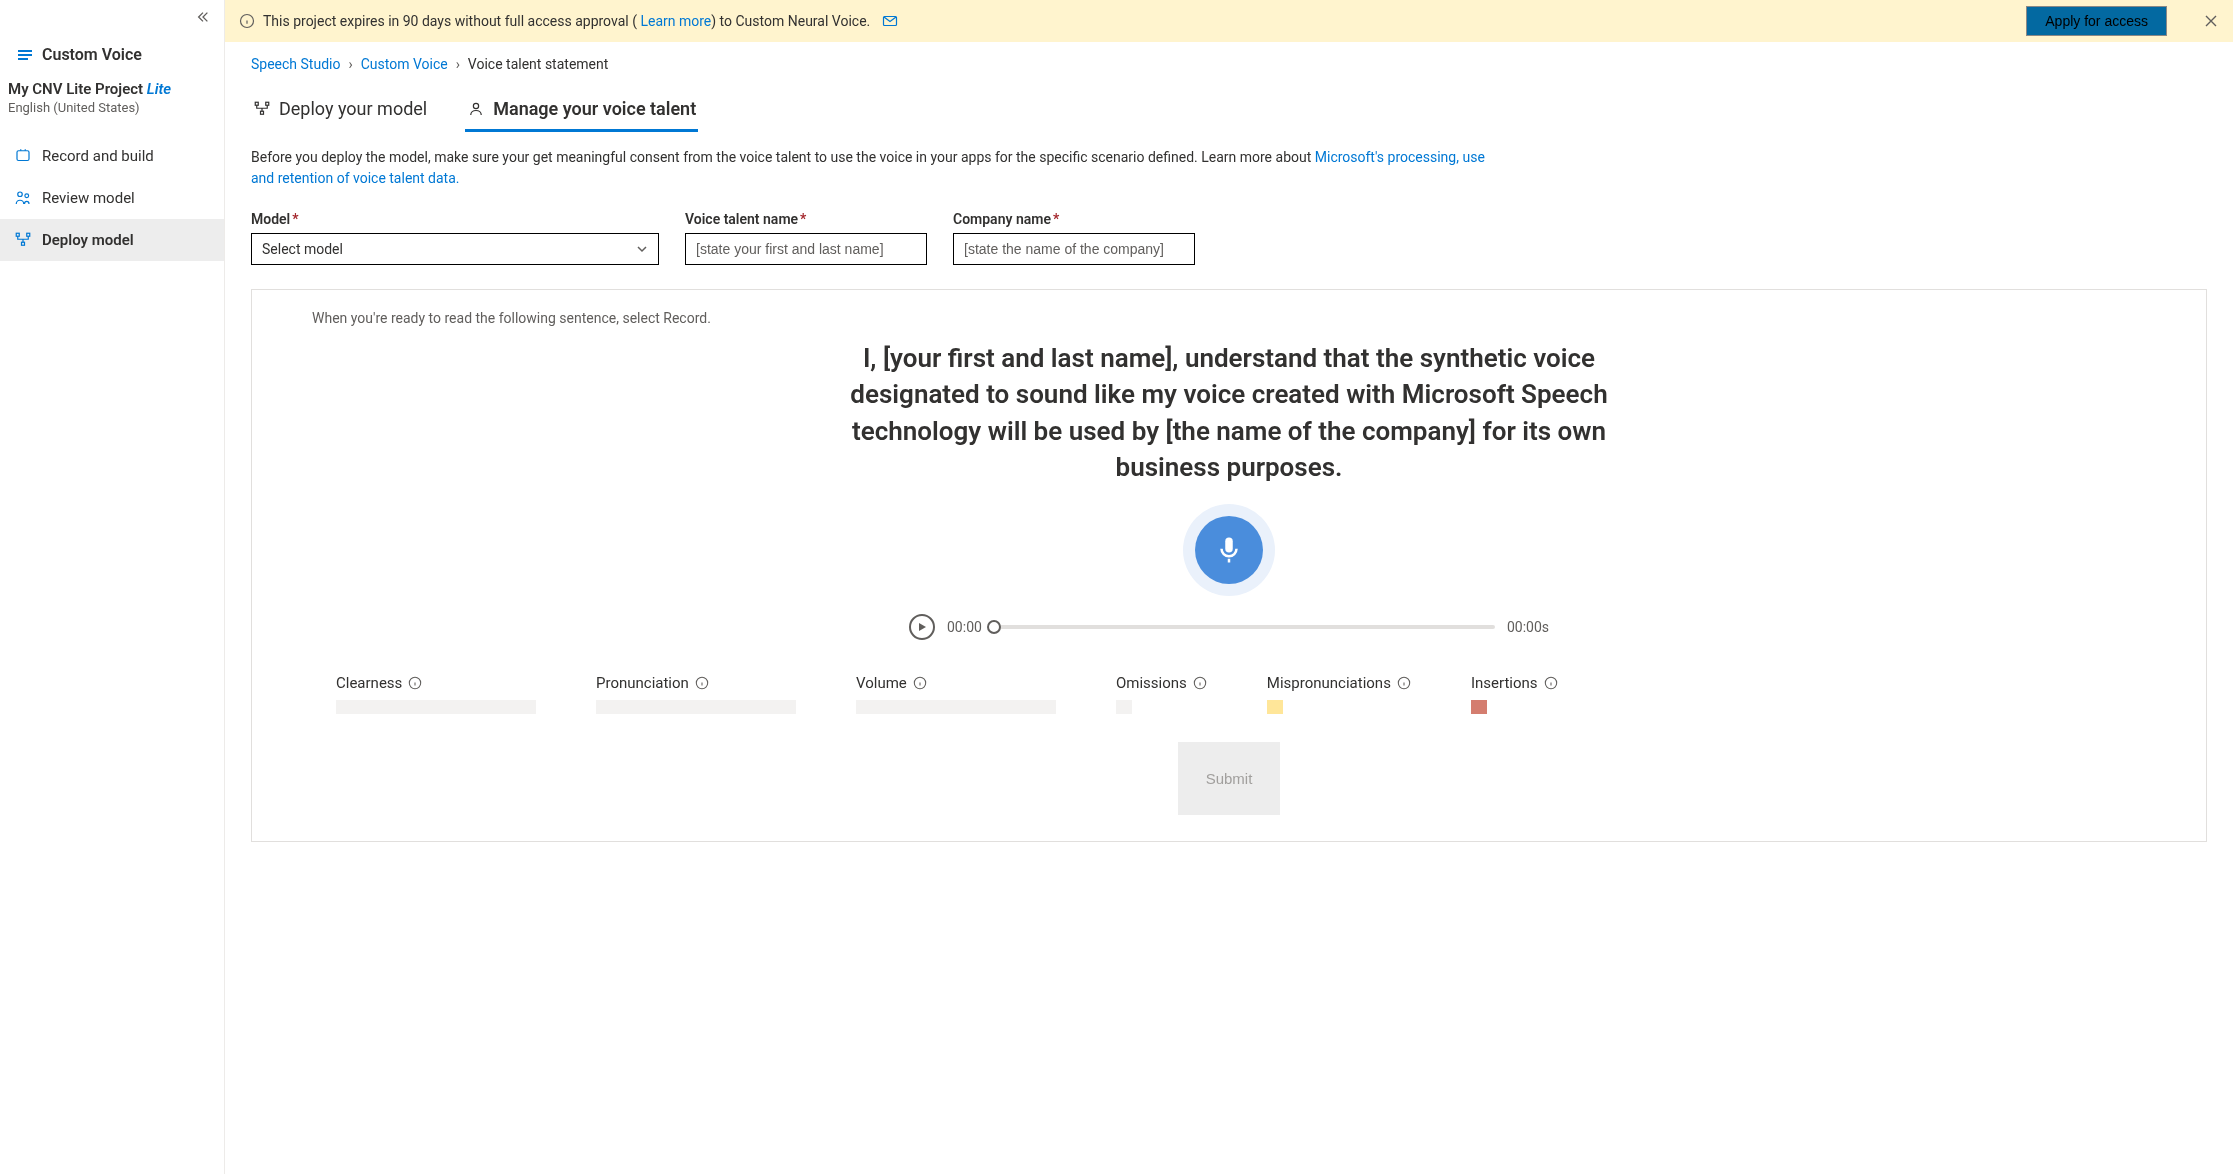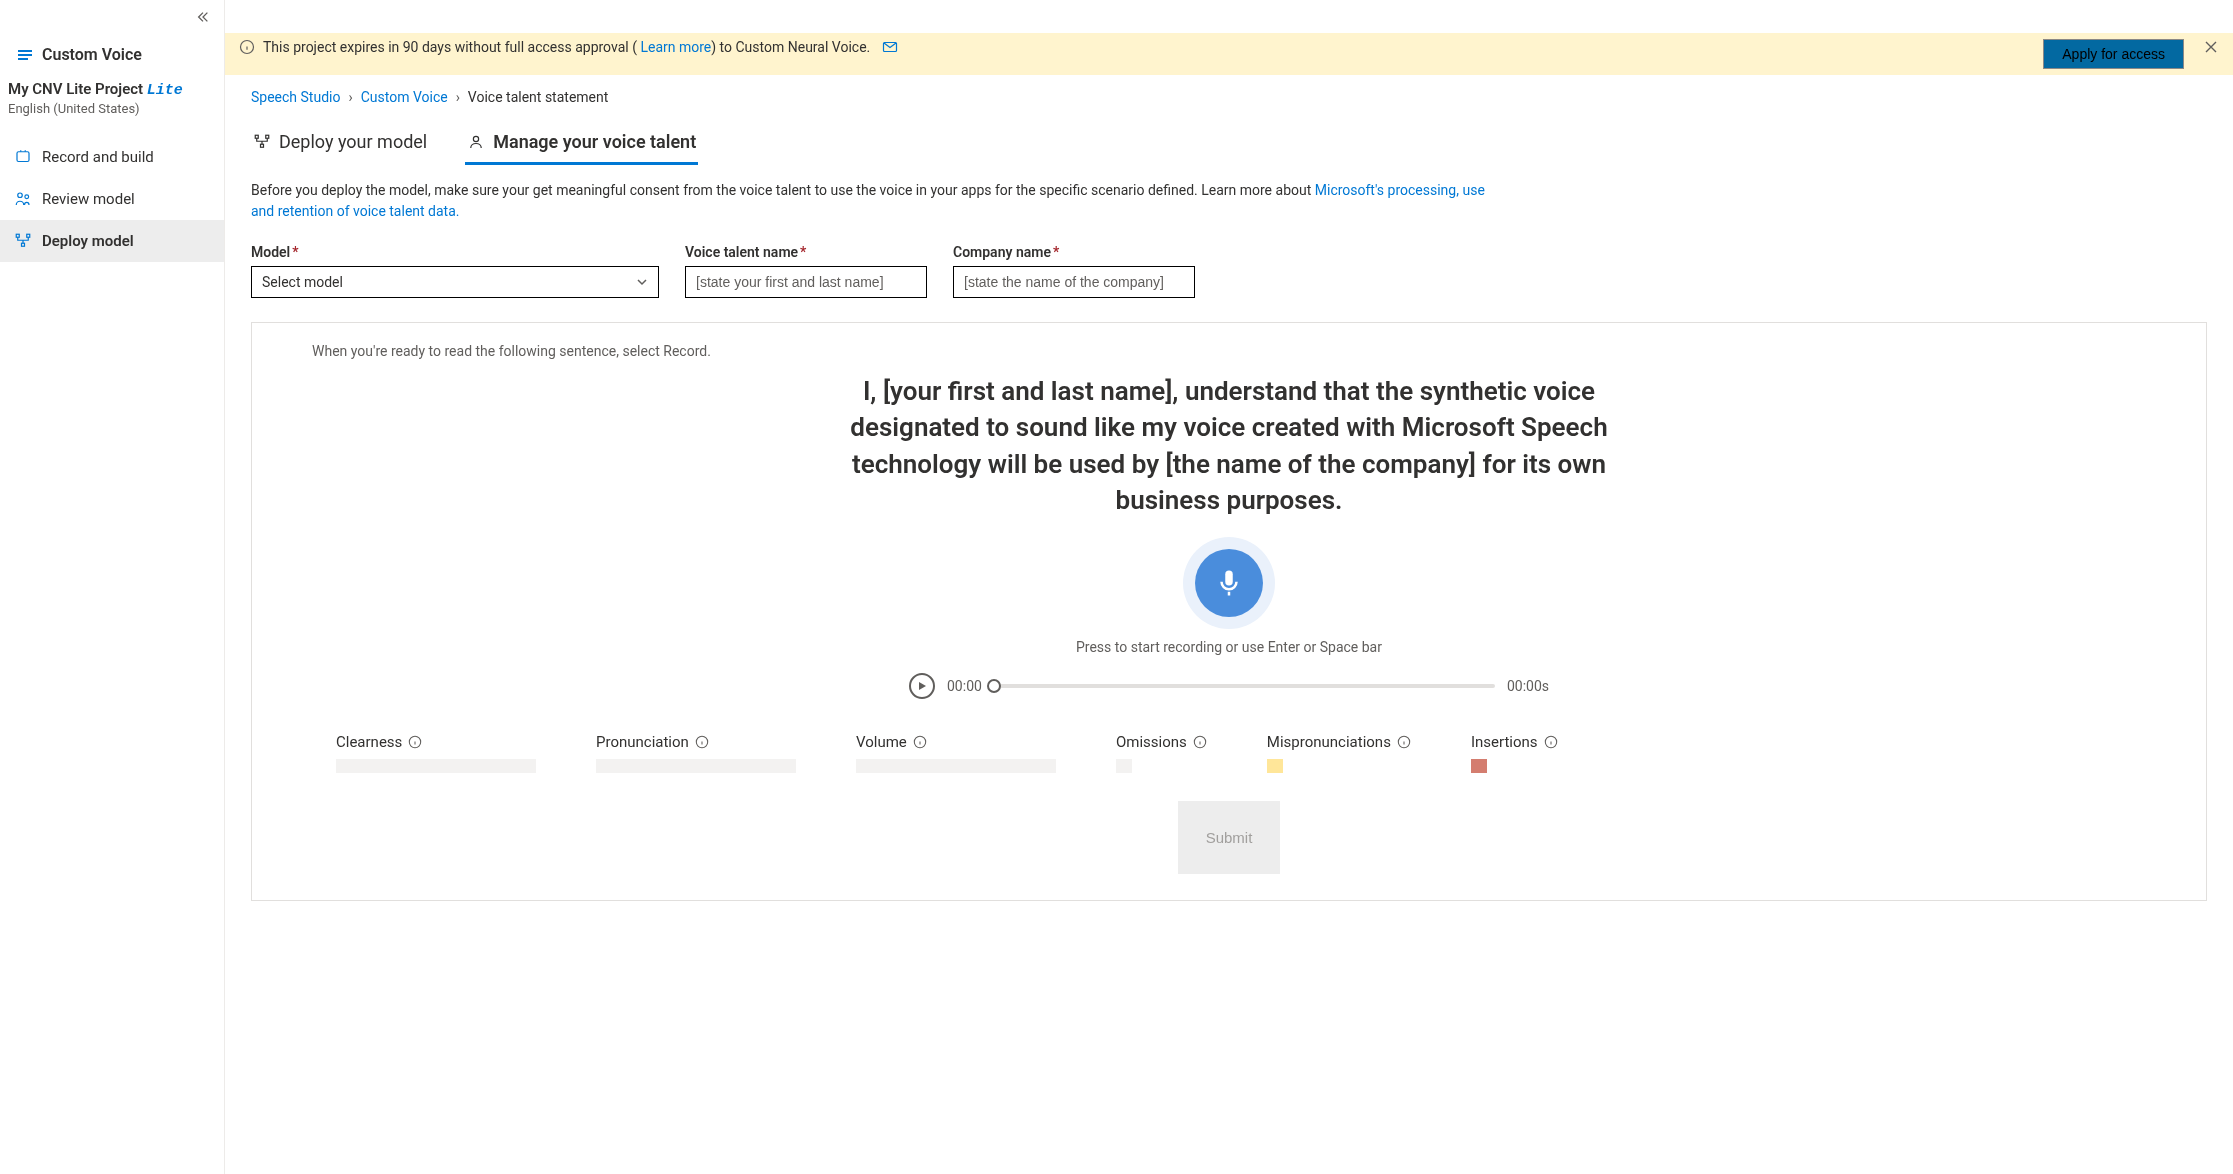--- a/index.html
+++ b/index.html
@@ -6,31 +6,31 @@
   html, body { margin:0; padding:0; font-family: "Segoe UI", -apple-system, BlinkMacSystemFont, Roboto, "Helvetica Neue", sans-serif; font-size:14px; color:#323130; background:#fff; }
   a { color:#0078d4; text-decoration:none; }
   .app { display:flex; min-height:100vh; }
   
   .sidebar { width:225px; flex:0 0 225px; border-right:1px solid #edebe9; background:#fff; }
   .sidebar-collapse { text-align:right; padding:10px 14px 0 0; color:#605e5c; cursor:pointer; }
   .sidebar-header { display:flex; align-items:center; gap:8px; padding:18px 16px 10px 16px; font-size:16px; font-weight:600; }
   .sidebar-header svg { color:#0078d4; }
   .project-block { padding:6px 16px 14px 8px; }
   .project-name { font-weight:600; font-size:15px; }
-  .project-name .lite { color:#0078d4; font-style:italic; font-weight:600;font-family:Liberation Mono, monospace; }
+  .project-name .lite { color:#0078d4; font-style:italic; font-weight:600; }
   .project-lang { color:#605e5c; font-size:13px; margin-top:2px; }
   .nav-items { margin-top:6px; }
   .nav-item { display:flex; gap:10px; padding:12px 16px 12px 14px; font-size:15px; cursor:pointer; }
   .nav-item.active { background:#ededed; font-weight:600; }
   .nav-item svg { width:18px; height:18px; color:#0078d4; flex:0 0 18px; }
   .nav-item.active svg { color:#0078d4; }
   
   .main { flex:1; min-width:0; }
   
-  .banner { background:#fff4ce; display:flex; align-items:flex-start; padding:6px 14px; gap:9px; font-size:14px; color:#323130;margin-top:33px; }
+  .banner { background:#fff4ce; display:flex; align-items:center; padding:6px 14px; gap:26px; font-size:14px; color:#323130; }
   .banner-text { flex:1; display:flex; align-items:center; gap:8px; }
   .banner-text .info-ico { width:16px; height:16px; color:#605e5c; }
   .banner-text .mail-ico { width:16px; height:16px; color:#0078d4; margin-left:4px; }
   .banner-btn { background:#0369a1; border:1px solid #8a8886; padding:6px 18px; font-size:14px; cursor:pointer; }
   .banner-close { width:16px; height:16px; color:#605e5c; cursor:pointer; margin-left:10px; }
   
   .breadcrumb { padding:14px 26px 6px 26px; font-size:14px; display:flex; align-items:center; gap:8px; }
   .breadcrumb .crumb-link { color:#0078d4; cursor:pointer; }
   .breadcrumb .chev { color:#605e5c; }
   
@@ -213,21 +213,20 @@
           <div class="mic-outer">
             <div class="mic-inner">
               <svg viewBox="0 0 24 24" fill="currentColor">
                   <path d="M12 2a3 3 0 0 0-3 3v6a3 3 0 0 0 6 0V5a3 3 0 0 0-3-3z"></path>
                   <path d="M19 11a7 7 0 0 1-14 0h2a5 5 0 0 0 10 0h2z"></path>
                   <path d="M11 19h2v3h-2z"></path>
                 </svg>
             </div>
           </div>
         </div>
-        <div class="mic-hint">Press to start recording or use Enter or Space bar</div>
 
         <div class="player">
           <div class="play-btn">
             <svg viewBox="0 0 10 10" fill="currentColor">
                 <path d="M2 1v8l7-4z"></path>
               </svg>
           </div>
           <span class="t-label">00:00</span>
           <div class="track">
             <div class="thumb"></div>

